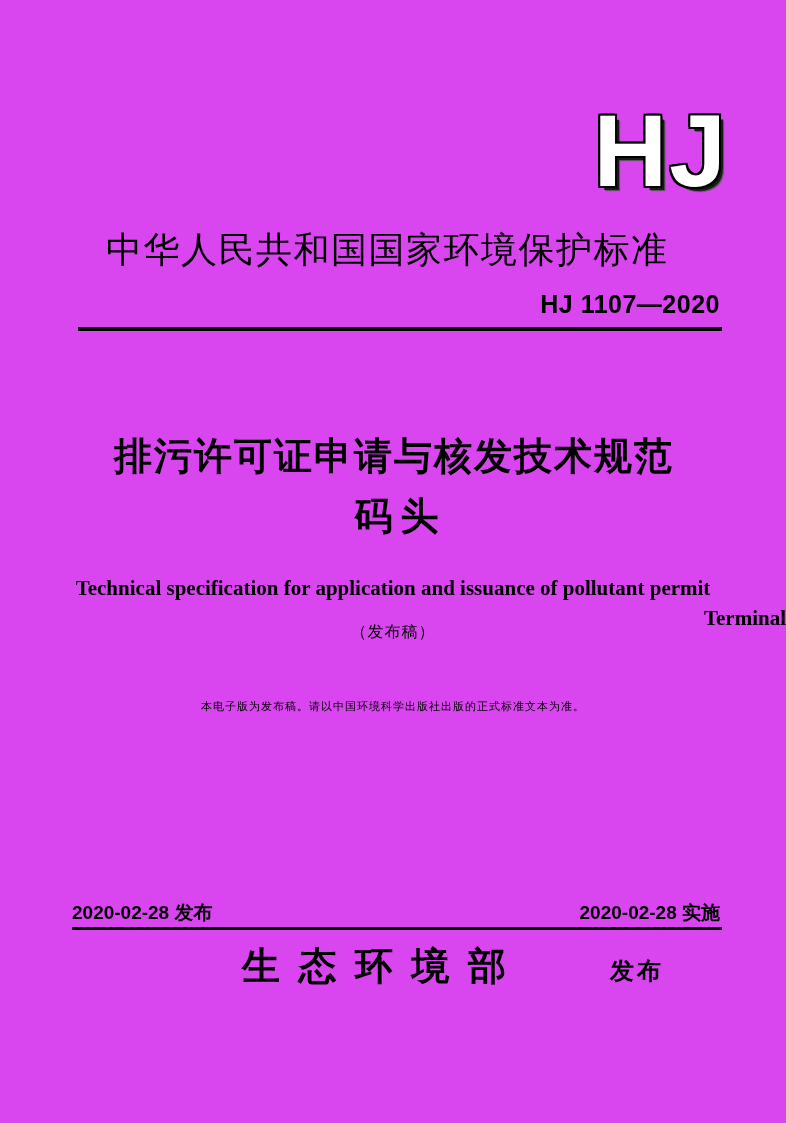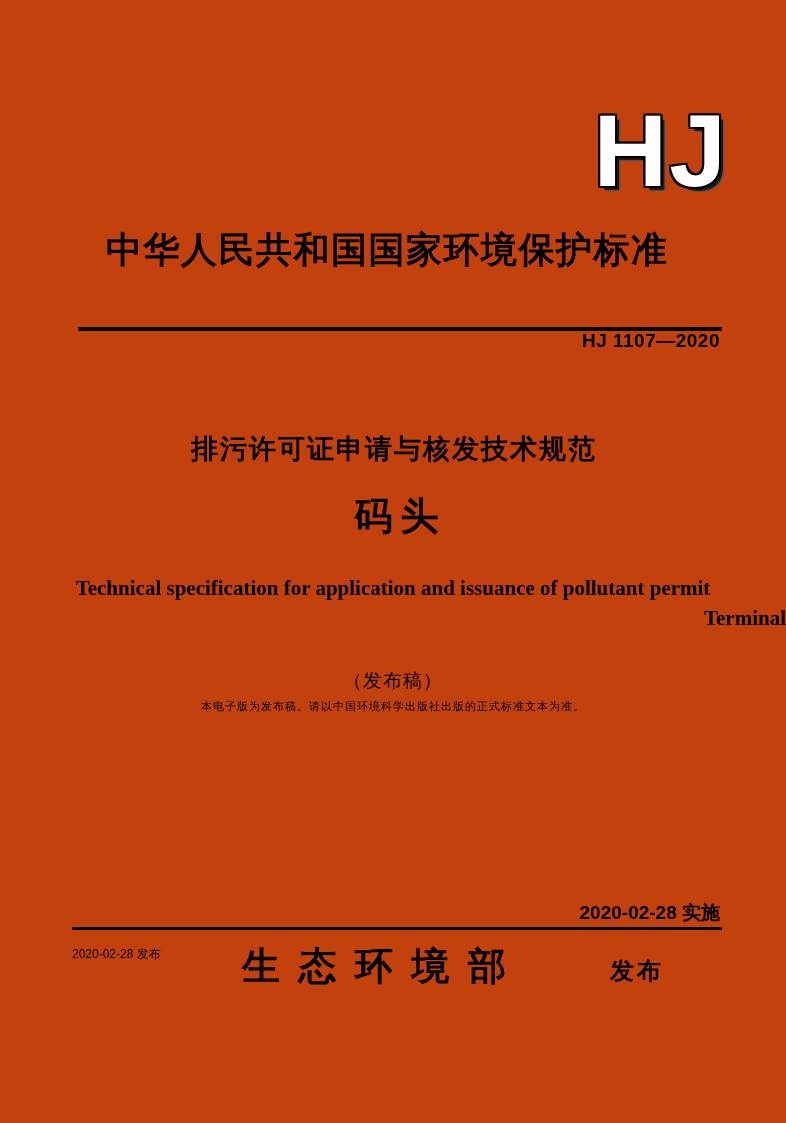--- a/index.html
+++ b/index.html
@@ -4,21 +4,21 @@
 <style>
   html, body {
     margin: 0;
     padding: 0;
     background: #ffffff;
   }
   .page {
     position: relative;
     width: 786px;
     height: 1123px;
-    background: #c2410c;
+    background: #d946ef;
     color: #000000;
     font-family: "Liberation Sans", sans-serif;
     overflow: hidden;
   }
   
   .hj-logo {
     position: absolute;
     top: 100px;
     right: 58px;
     font-family: "Liberation Sans", sans-serif;
@@ -33,51 +33,50 @@
       -2px  0   0 #000, 2px  0   0 #000,
        0   -2px 0 #000, 0    2px 0 #000,
        4px  4px 0 #1a1a1a, 5px 5px 1px #555;
   }
   
   .category-title {
     position: absolute;
     top: 226px;
     left: 106px;
     font-size: 36px;
-    font-weight: bold;
+    font-weight: normal;
     letter-spacing: 1.5px;
     white-space: nowrap;
   }
   .standard-number {
     position: absolute;
     top: 290px;
     right: 66px;
-    font-size: 19px;
+    font-size: 25px;
     font-weight: bold;
     letter-spacing: 0.5px;
     white-space: nowrap;
-    margin-top: 40px;
   }
   .rule-top {
     position: absolute;
     top: 327px;
     left: 78px;
     width: 644px;
     height: 4px;
     background: #000000;
   }
   
   .title-cn-1 {
     position: absolute;
     top: 431px;
     left: 0;
     width: 786px;
     text-align: center;
     font-family: "Liberation Serif", serif;
-    font-size: 27px;
+    font-size: 38px;
     font-weight: bold;
     letter-spacing: 2px;
     padding-left: 2px;
     box-sizing: border-box;
     white-space: nowrap;
   }
   .title-cn-2 {
     position: absolute;
     top: 491px;
     left: 0;
@@ -107,46 +106,46 @@
     top: 606px;
     left: 0;
     width: 786px;
     text-align: right;
     font-family: "Liberation Serif", serif;
     font-size: 21px;
     font-weight: bold;
   }
   .draft-label {
     position: absolute;
-    top: 668px;
-    left: 0;
-    width: 786px;
-    text-align: center;
-    font-family: "Liberation Serif", serif;
-    font-size: 19px;
+    top: 622px;
+    left: 0;
+    width: 786px;
+    text-align: center;
+    font-family: "Liberation Serif", serif;
+    font-size: 16px;
     letter-spacing: 1px;
   }
   .edition-notice {
     position: absolute;
     top: 699px;
     left: 0;
     width: 786px;
     text-align: center;
     font-family: "Liberation Serif", serif;
     font-size: 11px;
     letter-spacing: 1px;
     white-space: nowrap;
   }
   
   .release-date {
     position: absolute;
-    top: 946px;
+    top: 900px;
     left: 72px;
-    font-size: 12px;
-    font-weight: normal;
+    font-size: 19px;
+    font-weight: bold;
     white-space: nowrap;
   }
   .implement-date {
     position: absolute;
     top: 900px;
     right: 66px;
     font-size: 19px;
     font-weight: bold;
     white-space: nowrap;
   }

